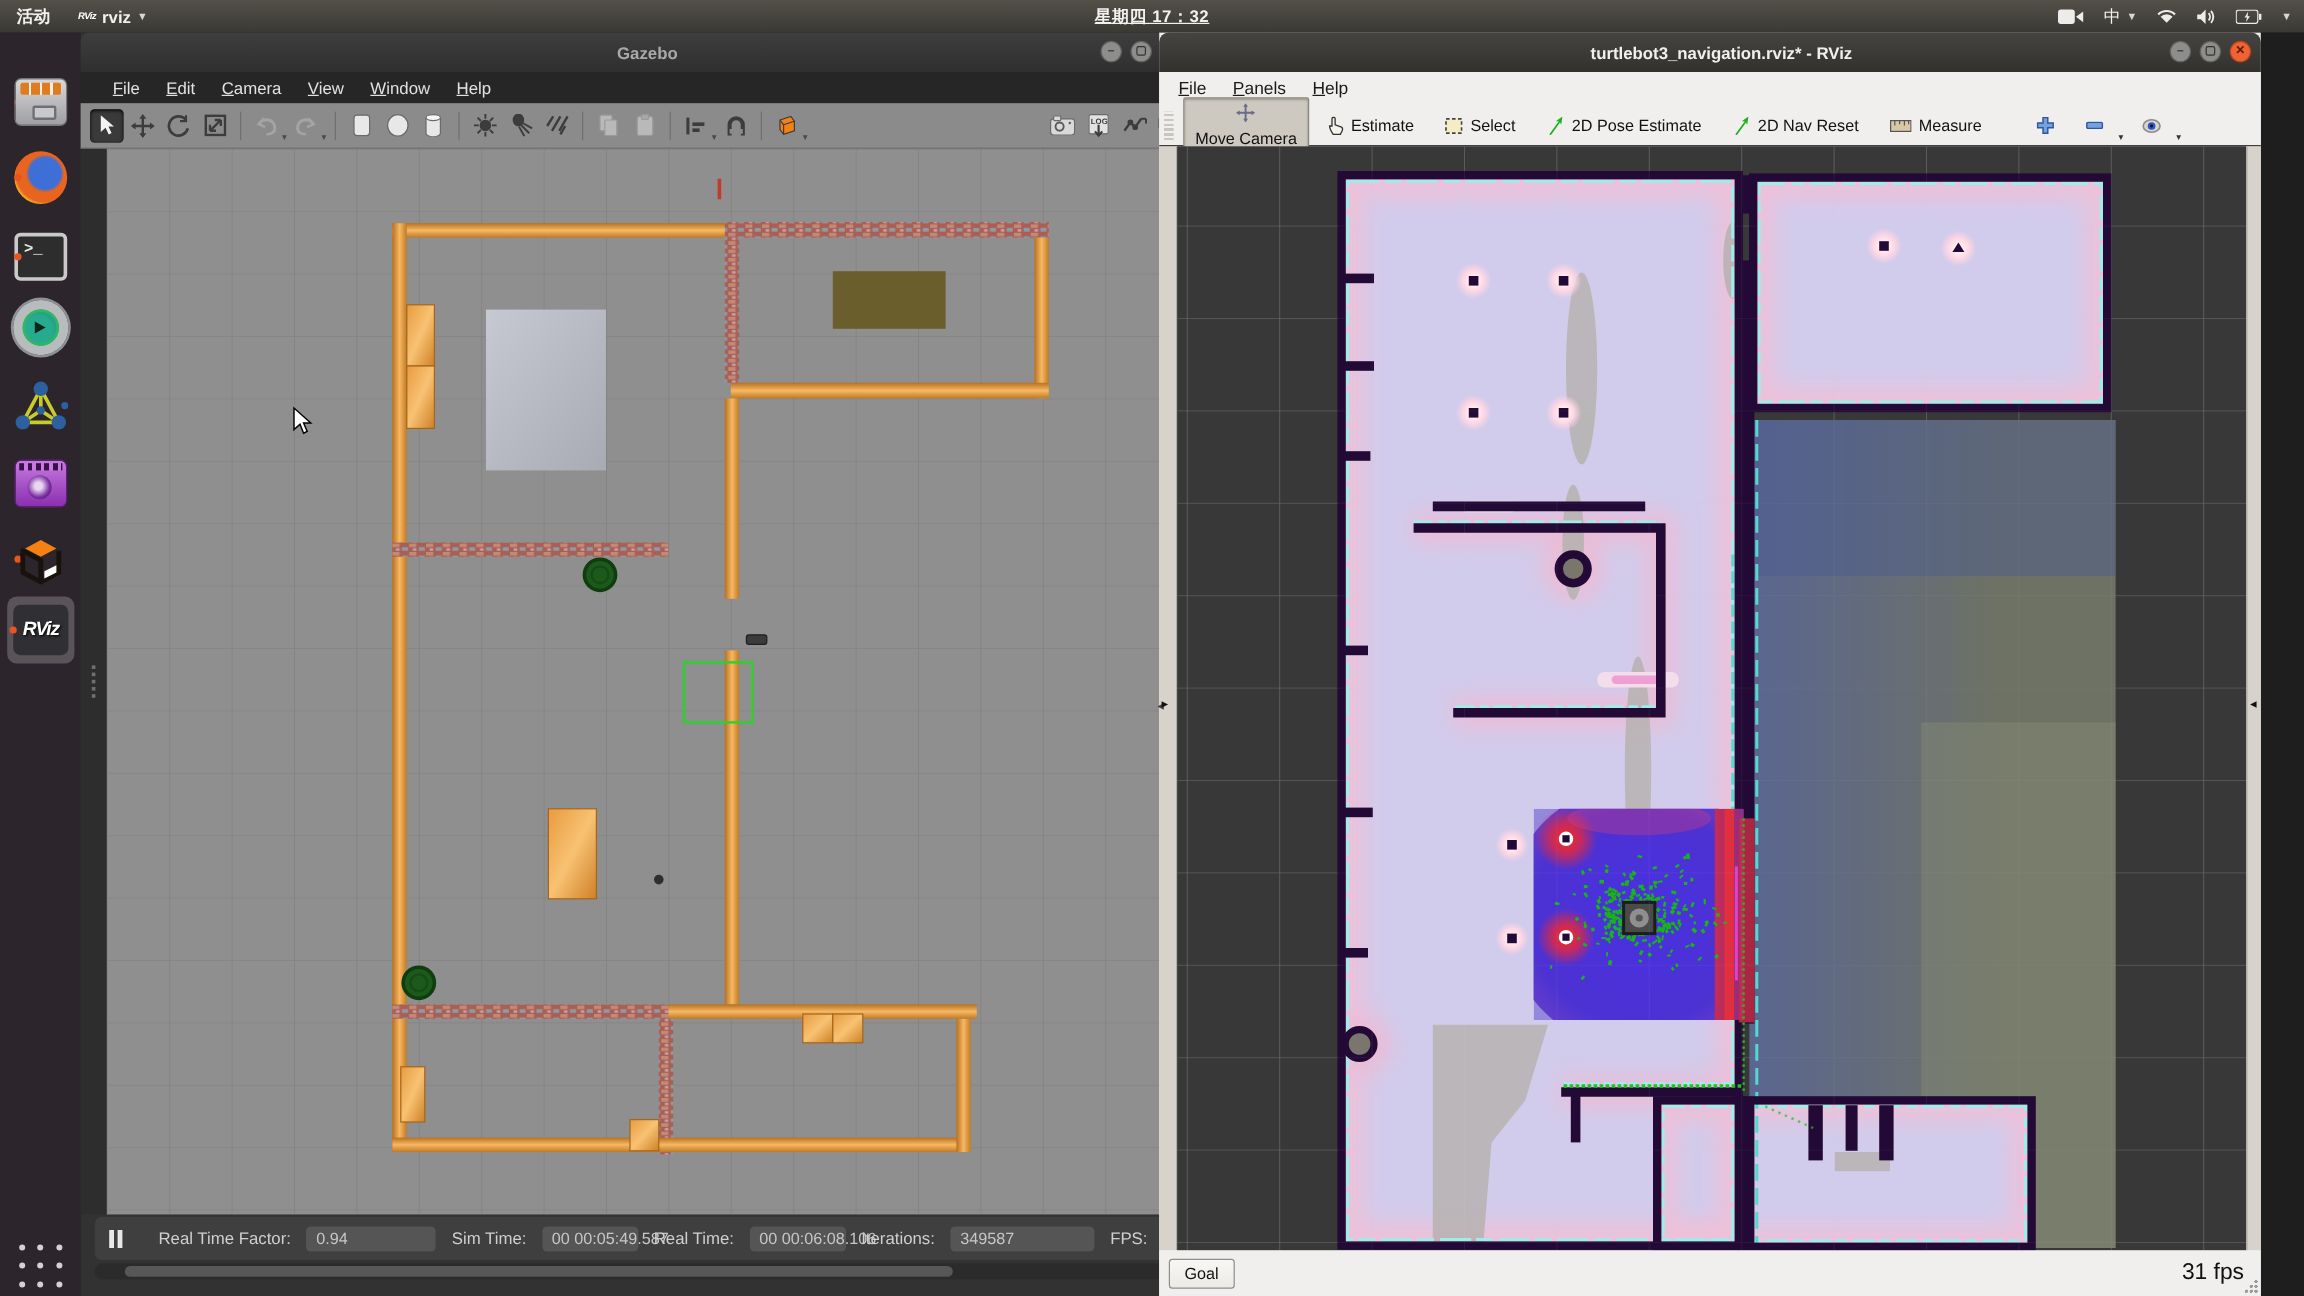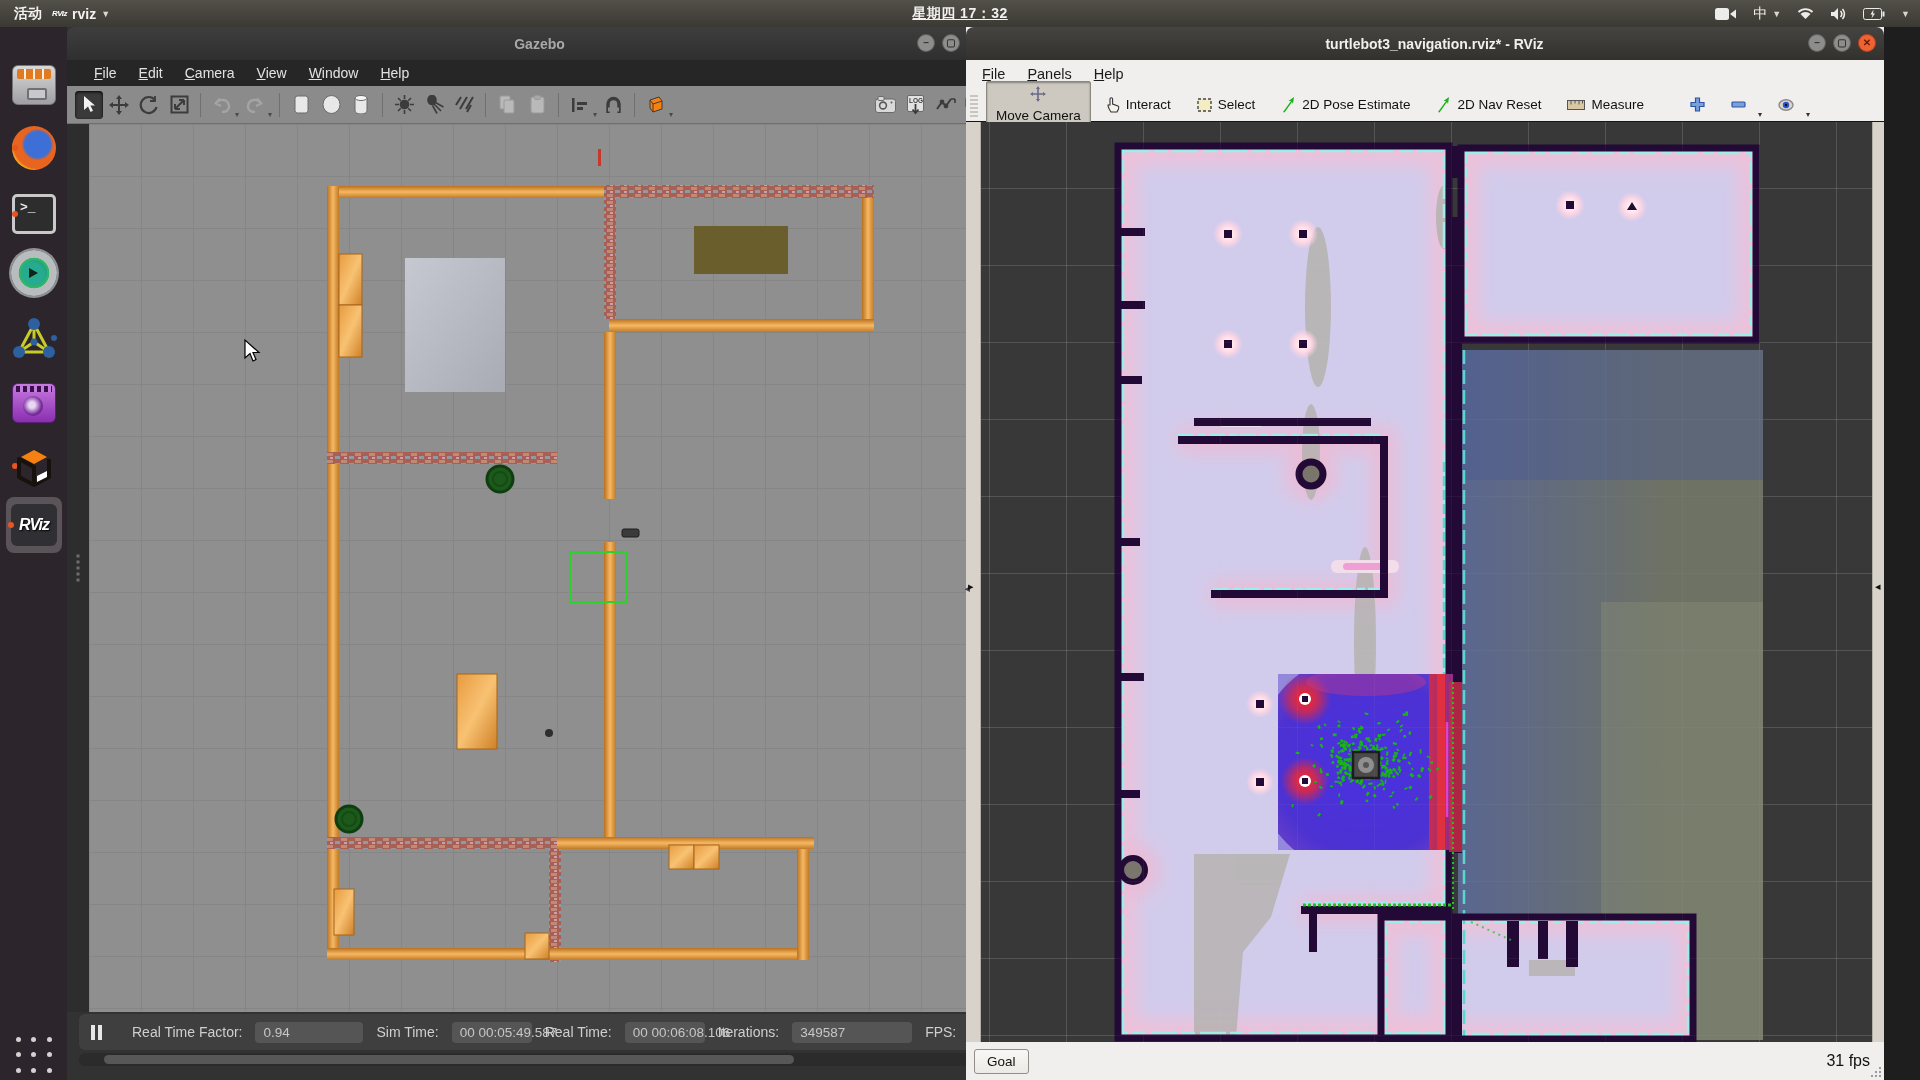--- a/index.html
+++ b/index.html
@@ -3,21 +3,21 @@
 <meta charset="utf-8">
 <style>
   * { box-sizing: border-box; margin: 0; padding: 0; }
   html,body { width:1920px; height:1080px; overflow:hidden; background:#1e1e1e;
               font-family:"Liberation Sans", sans-serif; }
 
   
   #topbar { position:absolute; left:0; top:0; width:1920px; height:27px;
     background:linear-gradient(#53504a,#3b3933); color:#f2f1ef; display:flex;
     align-items:center; justify-content:space-between; font-size:14px; z-index:50; }
-  #topbar .left { display:flex; align-items:center; gap:10px; padding-left:14px; }
+  #topbar .left { display:flex; align-items:center; gap:23px; padding-left:14px; }
   #topbar .right { display:flex; align-items:center; gap:16px; padding-right:10px; }
   .tb-item { display:flex; align-items:center; gap:5px; cursor:default; }
   .tb-bold { font-weight:bold; }
   .rviz-mini { font-size:8px; font-weight:bold; color:#fff; font-style:italic; letter-spacing:-0.5px; }
   .chev { font-size:9px; color:#d8d6d2; }
   #clock { position:absolute; left:50%; transform:translateX(-50%); font-weight:bold; letter-spacing:0.5px;text-decoration:underline; }
 
   
   #dock { position:absolute; left:0; top:27px; width:67px; height:1053px;
     background:rgba(46,38,44,0.92); z-index:40; }
@@ -130,21 +130,21 @@
   .rv-mini-dd { font-size:8px; color:#333; margin-left:-4px; align-self:flex-end; padding-bottom:2px; }
   #rv-main { position:relative; height:920px; display:flex; }
   .rv-side { width:15px; background:#d7d3cb; position:relative; border-right:1px solid #b2aea6; }
   .rv-side.rgt { border-right:none; border-left:1px solid #b2aea6; width:12px; }
   .rv-side .collapse-arrow { color:#111; left:2px; }
   #rv-viewport { position:relative; flex:1; background:#383838; overflow:hidden; }
   #rv-statusbar { height:38px; background:#f0efed; display:flex; align-items:center;
     justify-content:space-between; padding:0 14px 0 8px; position:relative; }
   #reset-btn { font-size:13.5px; color:#111; background:linear-gradient(#f8f7f5,#eceae6);
     border:1px solid #908e86; border-radius:3px; padding:4px 12px; }
-  #fps-label { font-size:16px; color:#111; }
+  #fps-label { font-size:19px; color:#111; }
 </style>
 </head>
 <body>
 
 <div id="topbar">
   <div class="left">
     <span class="tb-item tb-bold">活动</span>
     <span class="tb-item">
       <span class="rviz-mini">RViz</span>
       <span class="tb-bold">rviz</span>
@@ -551,21 +551,21 @@
           </svg>
       </span>
       <span>Move Camera</span>
     </span>
     <span class="rv-tool">
       <span class="rv-tool-ico">
         <svg width="13" height="16" viewBox="0 0 13 16" fill="#f5f2ea" stroke="#333" stroke-width="1.1">
             <path d="M4 15 C2 12 1 10 1 8 L3 8 L3 2 a1.3 1.3 0 0 1 2.6 0 L5.6 7 L11 9 C12 9.5 12 10.5 11.5 12 L10 15 Z"></path>
           </svg>
       </span>
-      <span>Interact</span>
+      <span>Estimate</span>
     </span>
     <span class="rv-tool">
       <span class="rv-tool-ico">
         <svg width="15" height="14" viewBox="0 0 15 14">
             <rect x="1" y="1" width="13" height="12" fill="#f3ecc4" stroke="#444" stroke-width="1.4" stroke-dasharray="3 2"></rect>
           </svg>
       </span>
       <span>Select</span>
     </span>
     <span class="rv-tool">

